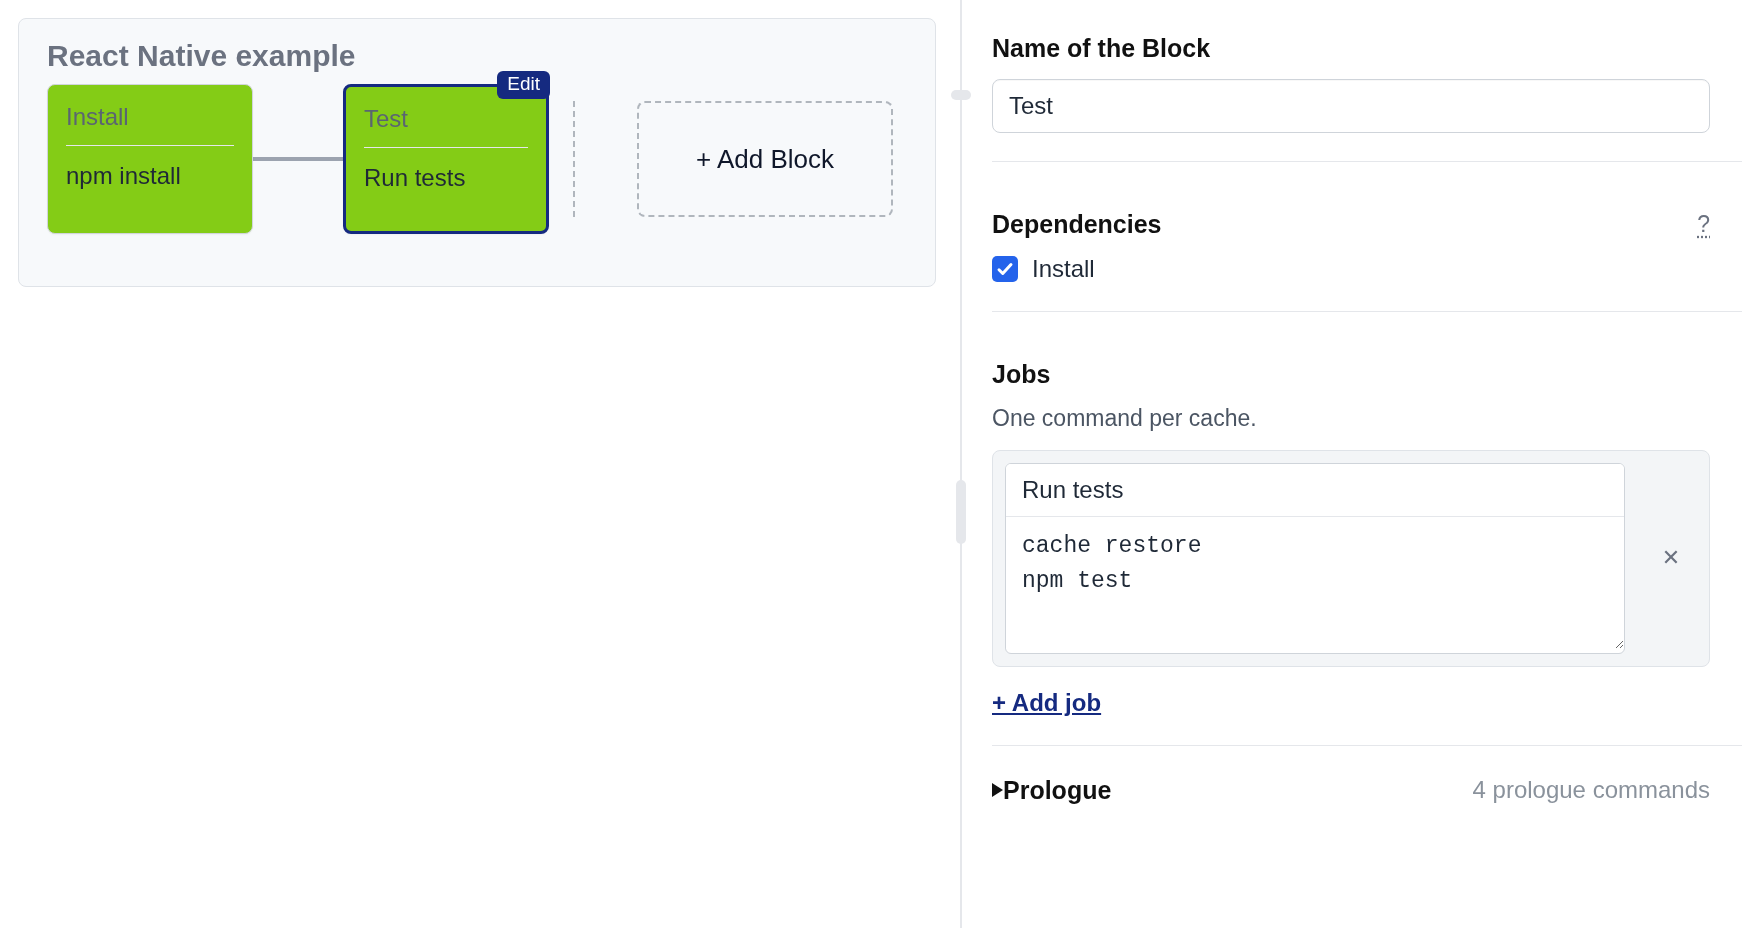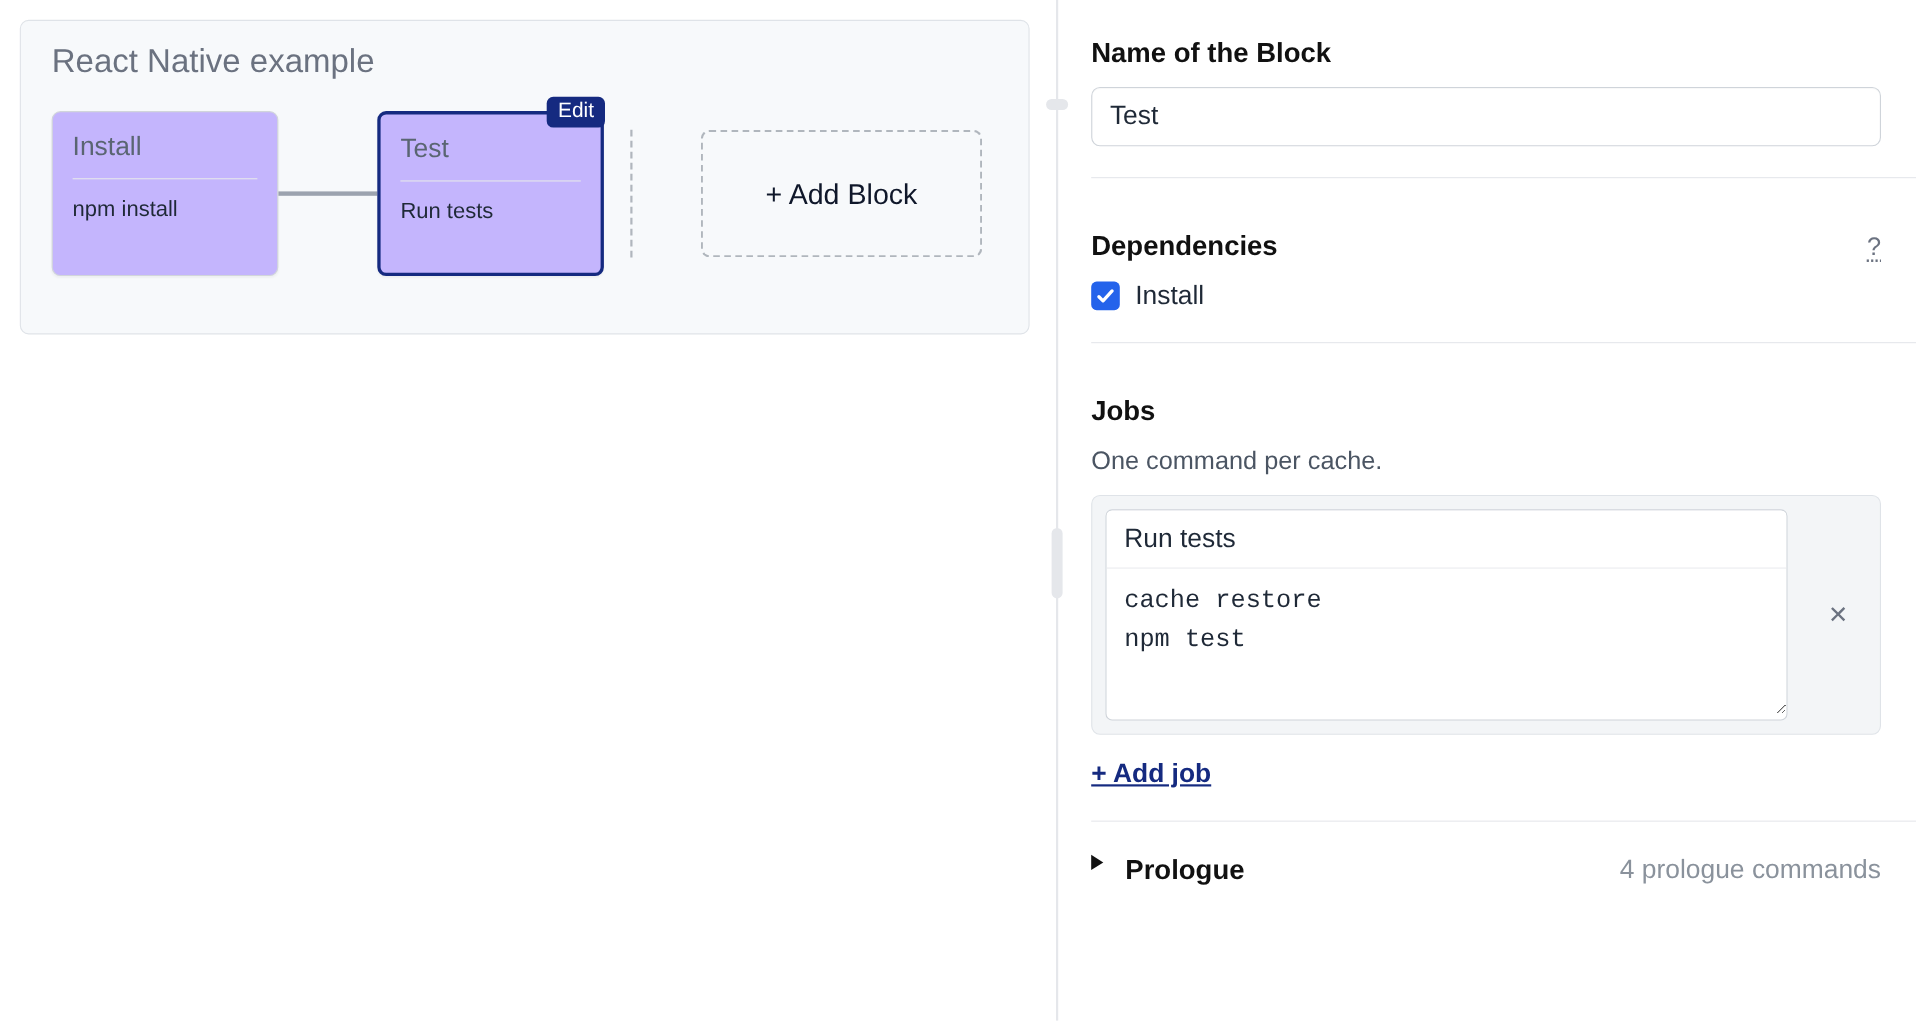--- a/index.html
+++ b/index.html
@@ -52,48 +52,48 @@
   .pipeline-card {
     background: #f7f9fb;
     border: 1px solid #dfe3e8;
     border-radius: 8px;
     padding: 20px 28px 52px;
     width: 918px;
   }
   .pipeline-title {
     font-size: 30px;
     color: #6b7280;
-    font-weight: 400;
-    margin-bottom: 28px;
+    font-weight: 700;
+    margin-bottom: 11px;
   }
   .pipeline-row {
     display: flex;
     align-items: center;
     gap: 0;
   }
   .block {
-    background: #c4b5fd;
+    background: #84cc16;
     border: 1px solid #d1d5db;
     border-radius: 8px;
     width: 206px;
     min-height: 150px;
     padding: 18px 18px 22px;
     box-shadow: 0 1px 2px rgba(0,0,0,0.04);
     position: relative;
   }
   .block-title {
     font-size: 24px;
     color: #5a6572;
     font-weight: 400;
     padding-bottom: 14px;
     border-bottom: 1px solid #e5e7eb;
   }
   .block-body {
     padding-top: 16px;
-    font-size: 20px;
+    font-size: 24px;
     color: #1f2937;
   }
   .block.selected {
     border: 3px solid #152a80;
   }
   .edit-badge {
     position: absolute;
     top: -16px;
     right: -4px;
     background: #152a80;
@@ -270,22 +270,22 @@
   }
 
   .prologue-row {
     display: flex;
     align-items: center;
     justify-content: space-between;
     padding: 30px 32px 0 0;
   }
   .prologue-left {
     display: flex;
-    align-items: flex-start;
-    gap: 20px;
+    align-items: center;
+    gap: 0;
     font-size: 25px;
     font-weight: 700;
     cursor: pointer;
   }
   .prologue-right {
     color: #8a929c;
     font-size: 24px;
   }
 </style>
 </head>

